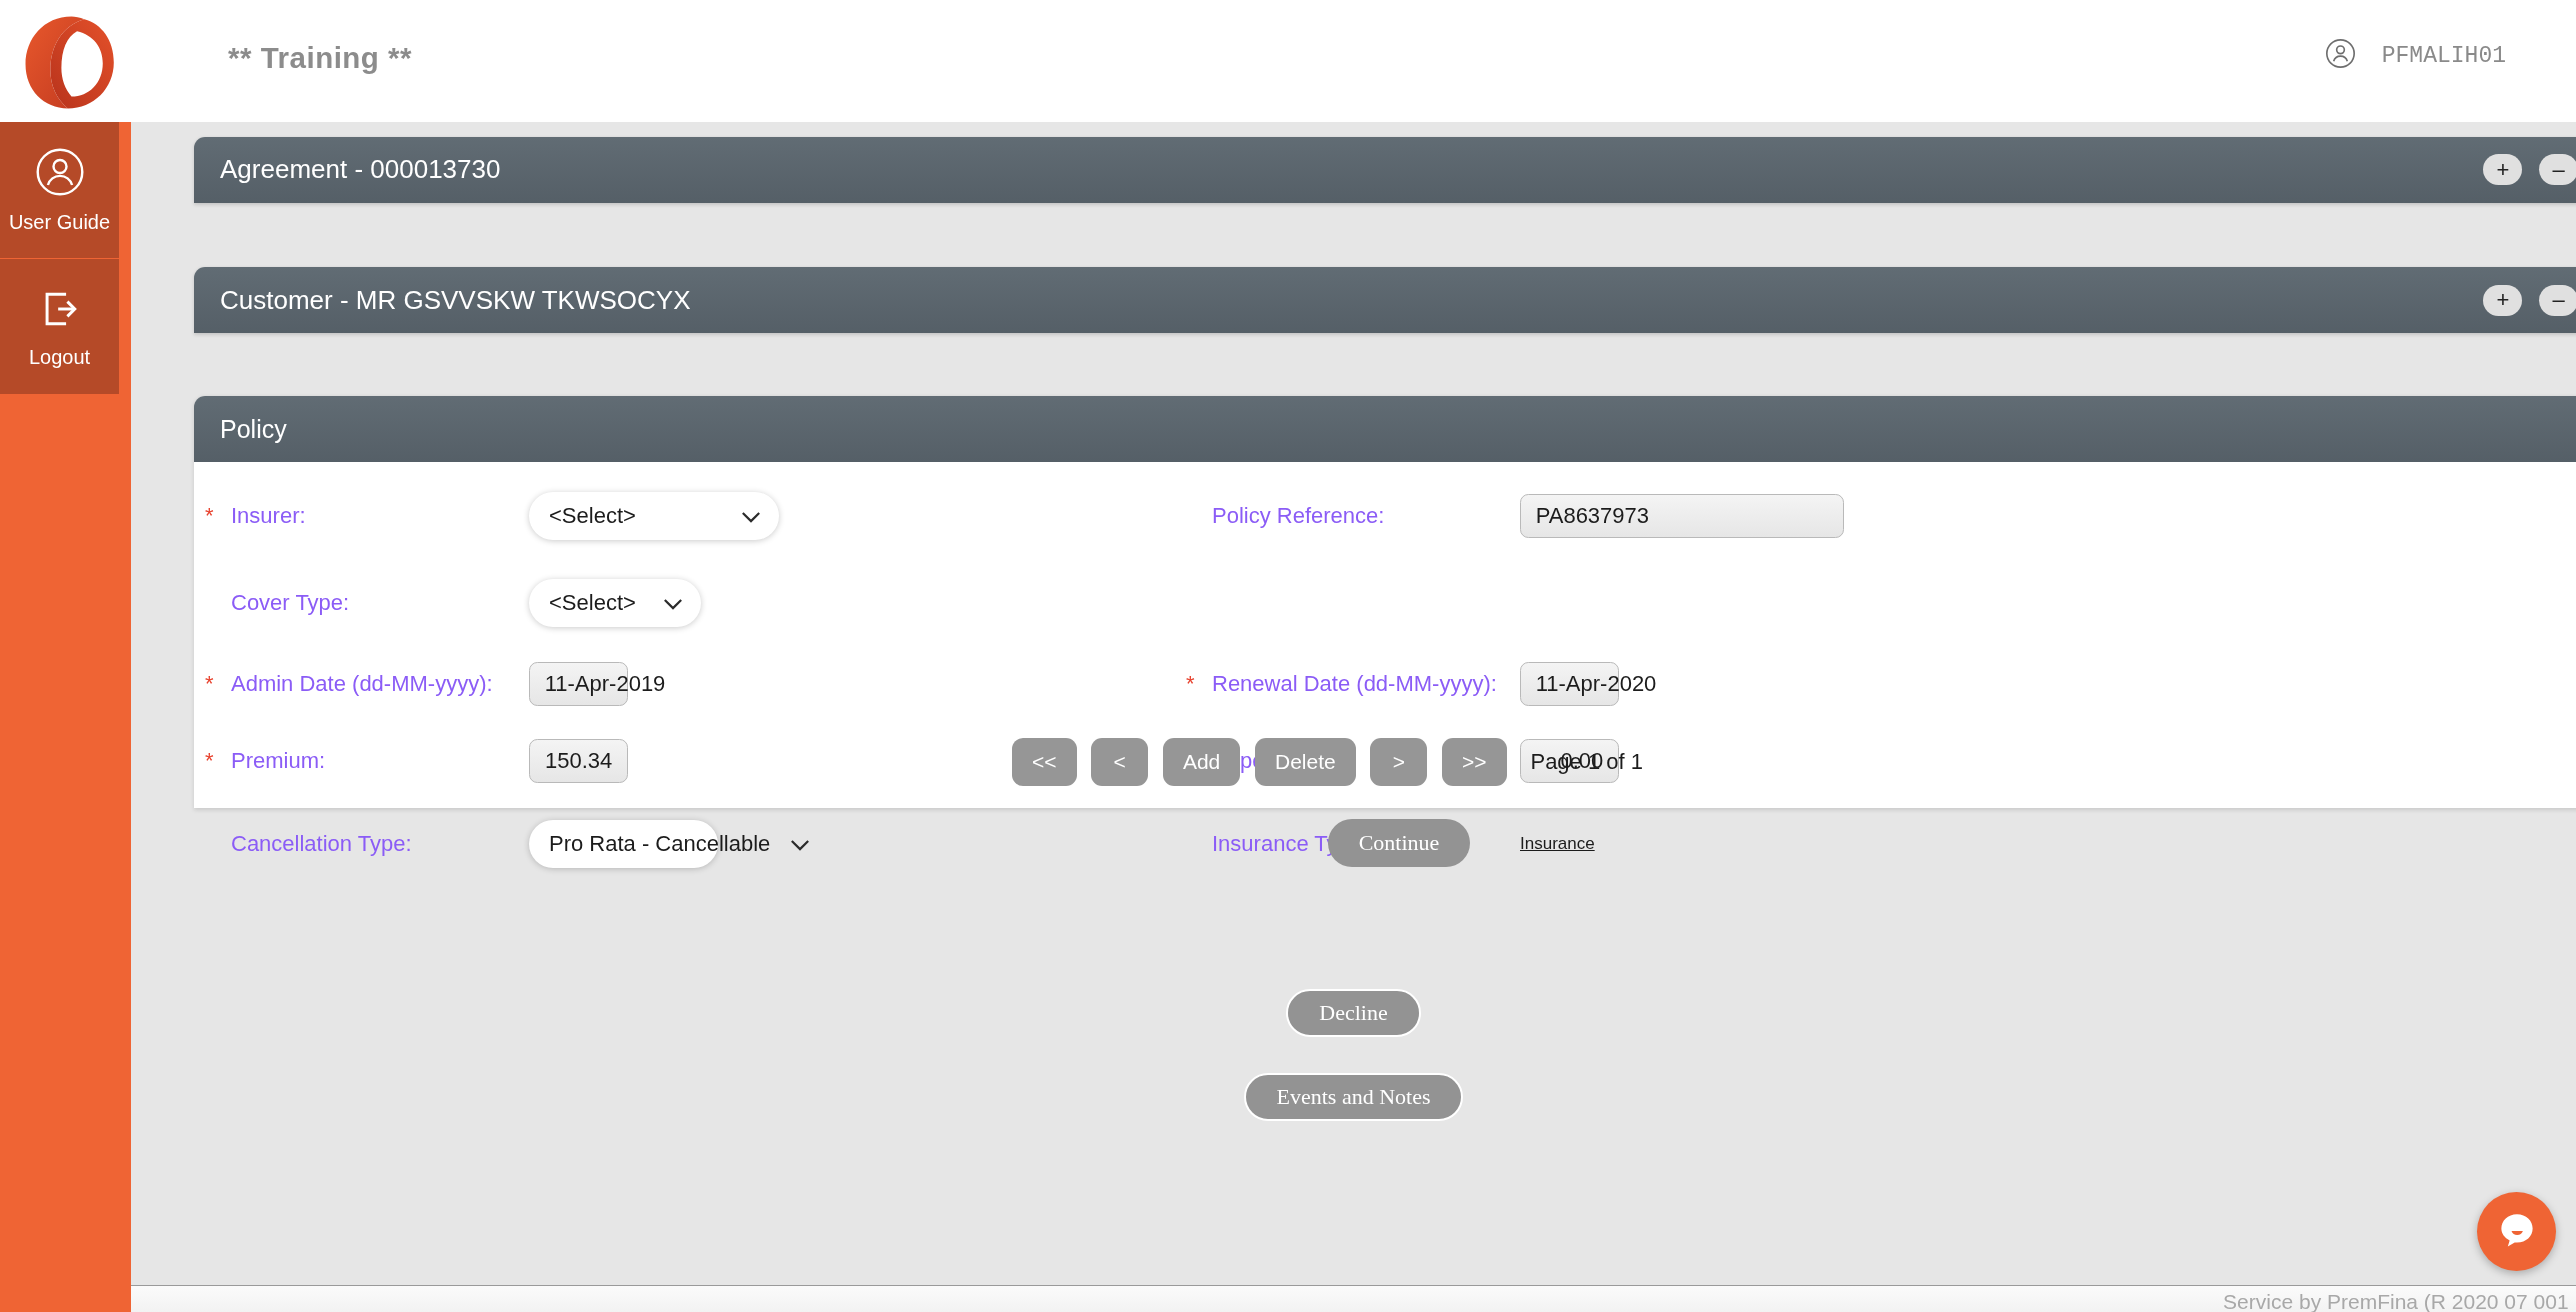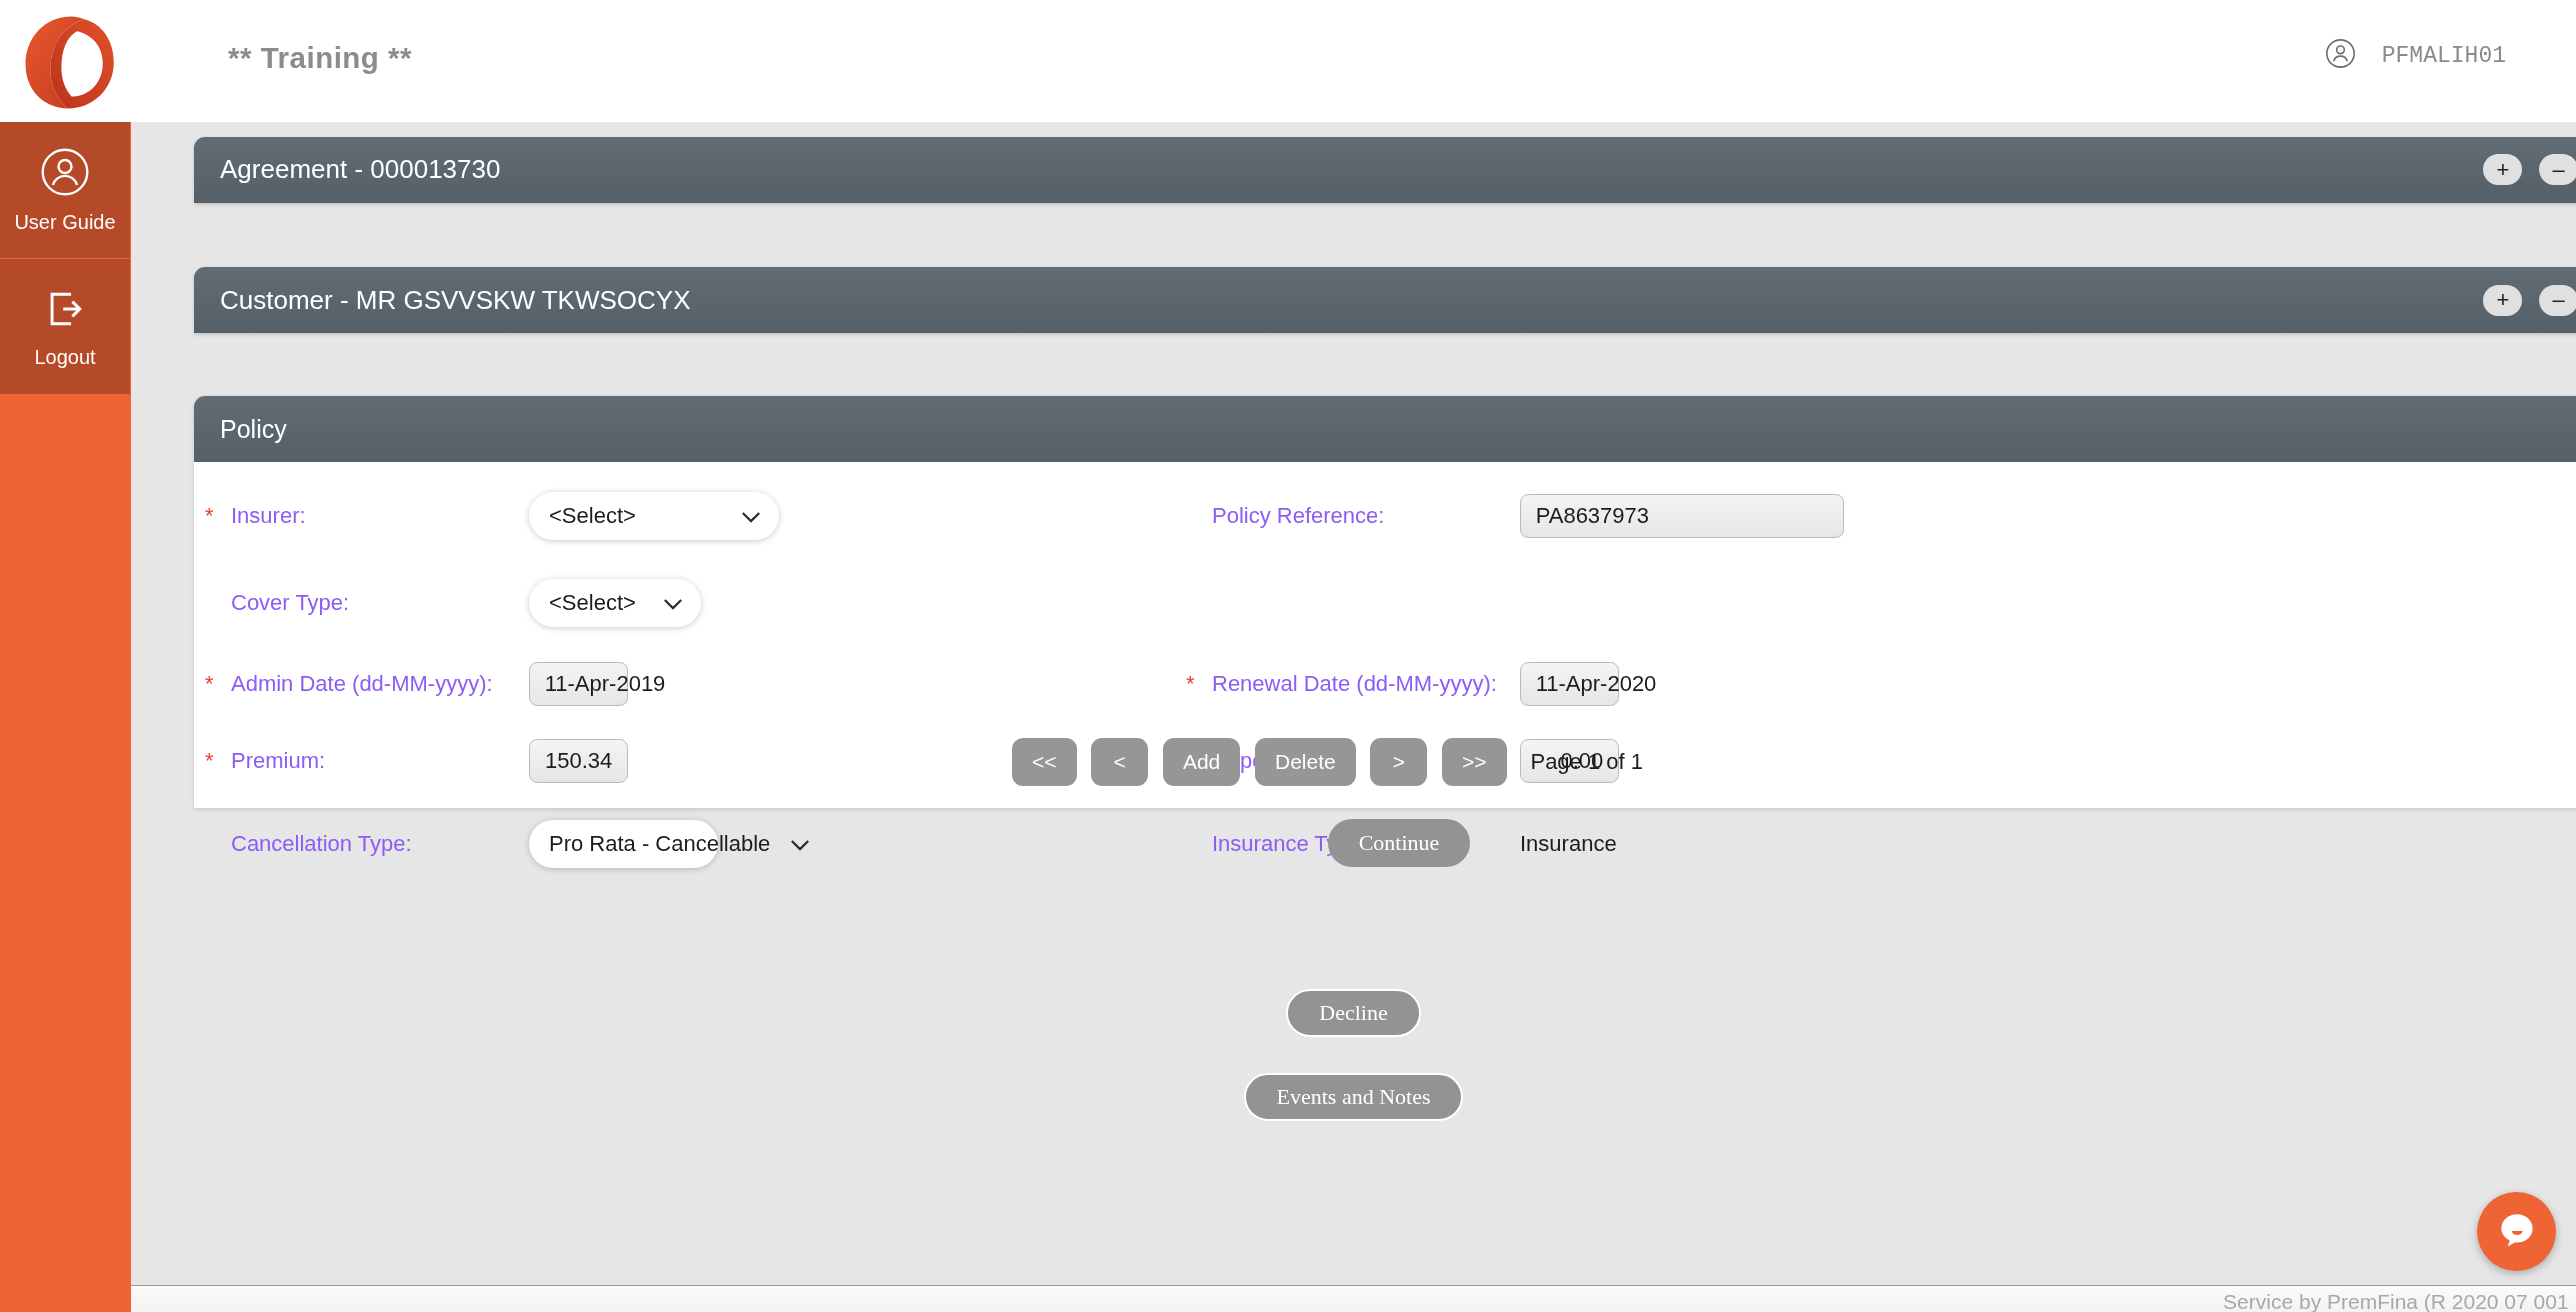--- a/index.html
+++ b/index.html
@@ -41,21 +41,21 @@
     display: flex; align-items: center; gap: 26px; font-family: Liberation Mono, monospace;
   }
   .user-name { font-size: 23px; color: #8a8a8a; white-space: nowrap; }
 
   
   .sidebar {
     position: absolute; left: 0; top: 122px; width: 131px; height: 1191px;
     background: #ef6434; z-index: 15;
   }
   .side-item {
-    width: 130px; height: 136px; background: #b54a28;
+    width: 119px; height: 136px; background: #b54a28;
     display: flex; flex-direction: column; align-items: center;
     justify-content: center; gap: 10px; cursor: pointer;
   }
   .side-item + .side-item { border-top: 1.8px solid #ef6434; }
   .side-label { font-size: 20px; color: #fff; }
 
   
   .content {
     position: absolute; left: 131px; top: 122px;
     width: 2445px; height: 1191px; background: #e6e6e6;
@@ -120,21 +120,21 @@
   .inp {
     position: absolute; top: 50%; transform: translateY(-50%);
     height: 44px; border: 0.9px solid #b9b9b9; border-radius: 8.3px;
     background: linear-gradient(#f4f4f4, #e6e6e6);
     display: flex; align-items: center; padding: 0 14.7px;
     font-size: 22px; color: #1c1c1c; white-space: nowrap; cursor: text;
   }
   .inp.num { justify-content: flex-end; }
   .statictext {
     position: absolute; top: 50%; transform: translateY(-50%);
-    font-size: 22px; color: #1c1c1c; white-space: nowrap;
+    font-size: 17px; color: #1c1c1c; white-space: nowrap; text-decoration: underline;
   }
 
   
   .pager {
     position: absolute; left: 818px; top: 276px;
     display: flex; align-items: center; gap: 14.7px;
   }
   .gbtn {
     background: #969696; color: #fff; border: none; border-radius: 11px;
     height: 48px; min-width: 57px; padding: 0 20px; font-size: 21px;

